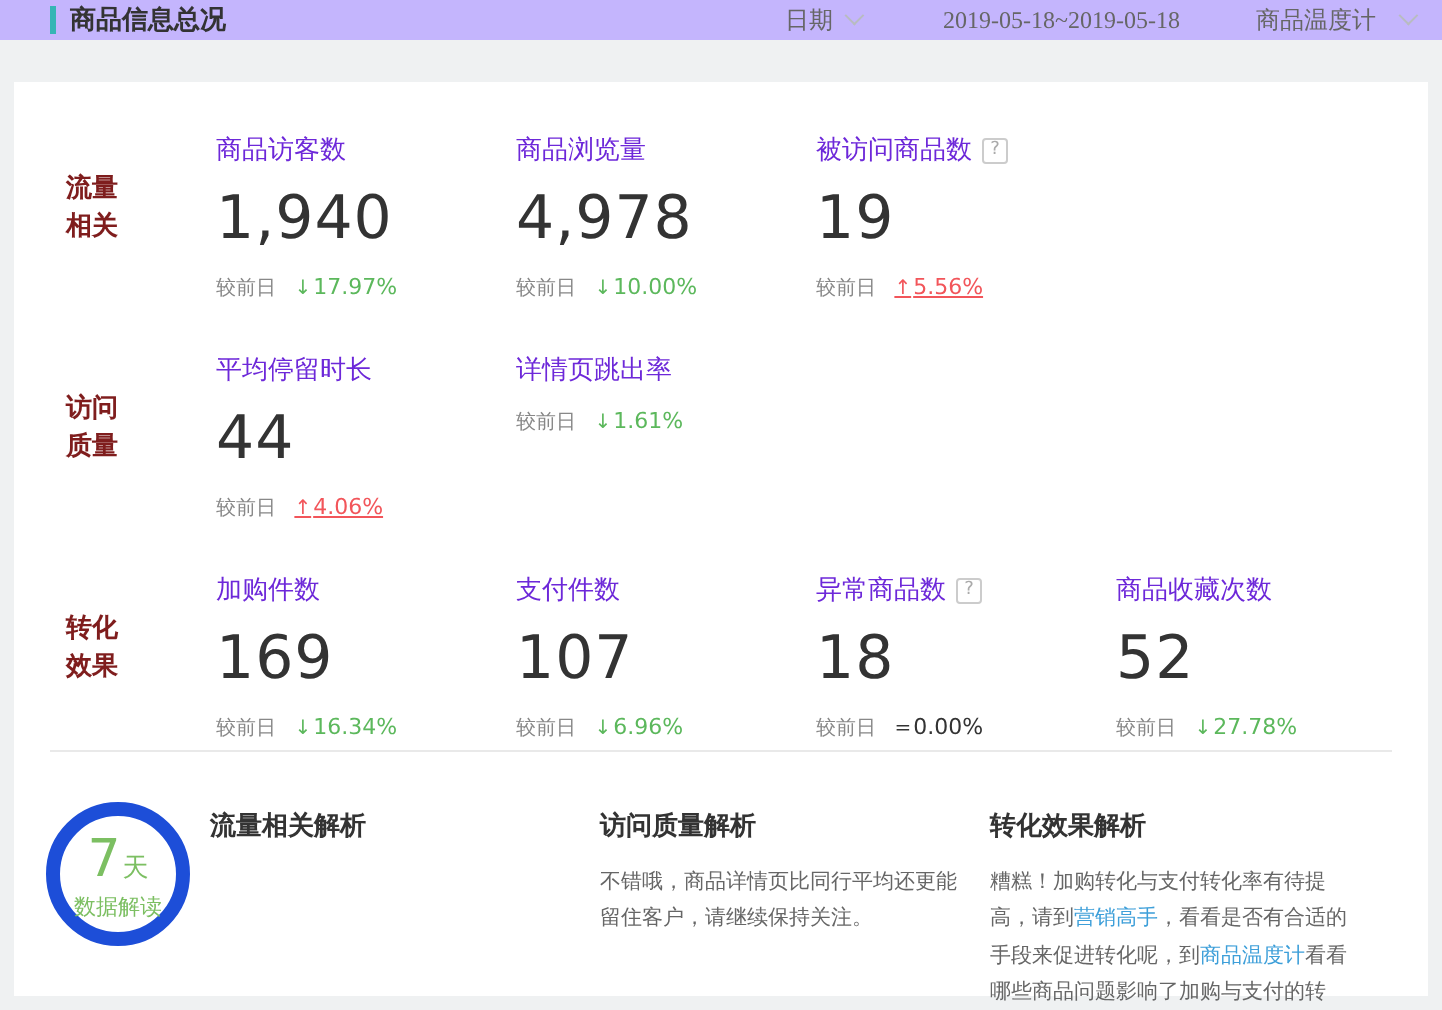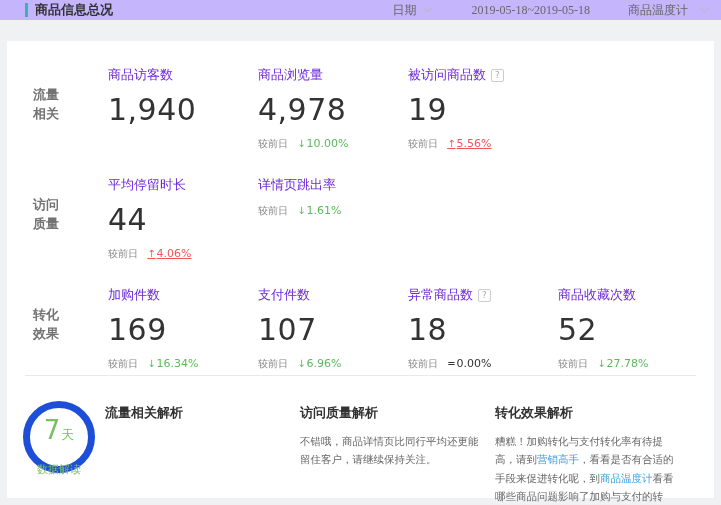--- a/index.html
+++ b/index.html
@@ -15,42 +15,42 @@
   .dropdown { display:inline-flex; align-items:center; gap:6px; cursor:pointer; }
   .dd-date { margin-right:42px; }
   .date-range { margin-right:38px; cursor:pointer; color:#666; }
   .dd-terminal { gap:12px; }
   .chevron { width:7px; height:7px; border-right:1px solid #b8bcc0; border-bottom:1px solid #b8bcc0; transform:rotate(45deg) translateY(-1px); display:inline-block; margin-top:-4px; }
 
   
   .card { position:absolute; top:41px; left:7px; right:7px; bottom:7px; background:#fff; }
 
   .mrow { position:absolute; left:0; right:0; display:flex; height:108px; }
-  .group { width:30px; margin-left:26px; margin-top:24px; font-size:13px; font-weight:bold; color:#737373; line-height:1.45; flex:none; word-break:break-all; }
+  .group { width:30px; margin-left:26px; margin-top:24px; font-size:13px; font-weight:bold; color:#7f1d1d; line-height:1.45; flex:none; word-break:break-all; }
   .metrics { display:flex; margin-left:45px; }
   .metric { width:150px; flex:none; }
   .mlabel-row { display:flex; align-items:center; height:18px; margin-top:4px; }
   .mlabel { font-size:13px; color:#6d28d9; }
   .help { width:13px; height:13px; border:1px solid #ccc; border-radius:2px; color:#aaa; font-size:9px; line-height:11px; text-align:center; margin-left:5px; cursor:pointer; flex:none; }
   .mvalue { margin-top:8px; font-size:30px; color:#333; letter-spacing:0.5px; }
   .mcompare { margin-top:10px; font-size:10px; color:#888; }
   .pct { font-size:11px; margin-left:6px; }
   .pct .arrow { font-size:10px; margin-right:1px; }
   .pct[data-dir="up"]   { color:#f2555a;text-decoration:underline; }
   .pct[data-dir="down"] { color:#5cb85c; }
   .pct[data-dir="flat"] { color:#333;text-align:center; }
 
   .divider { position:absolute; top:334px; left:18px; right:18px; height:1px; background:#e9e9e9; }
 
   
   .insights { position:absolute; top:352px; left:0; right:0; display:flex; }
   .badge { width:72px; height:72px; flex:none; border:7px solid #1d4ed8; border-radius:50%; margin-left:16px; margin-top:8px; text-align:center; color:#7cbf62; padding-top:9px; }
   .badge-num { font-size:26px; line-height:26px; }
   .badge-unit { font-size:13px; margin-left:1px; }
-  .badge-caption { font-size:11px; margin-top:18px; }
+  .badge-caption { font-size:11px; margin-top:3px; }
   .icolumn { width:195px; flex:none; padding-top:11px; padding-right:8px; }
   .icolumn.first { margin-left:10px; }
   .ititle { font-size:13px; font-weight:bold; color:#333; margin:0 0 10px 0; }
   .ibody { font-size:10.5px; color:#666; line-height:1.75; }
   .link { color:#3d9fd9; cursor:pointer; }
 </style>
 </head>
 <body>
 
 <div class="page">
@@ -75,20 +75,24 @@
 
     <div class="mrow" style="top:21px">
       <div class="group">流量相关</div>
       <div class="metrics">
 
         <div class="metric">
           <div class="mlabel-row">
               <span class="mlabel">商品访客数</span>
             </div>
           <div class="mvalue">1,940</div>
+          <div class="mcompare">
+            <span>较前日</span>
+            <span class="pct" data-dir="down"><span class="arrow">↓</span><span>17.97%</span></span>
+          </div>
         </div>
 
         <div class="metric">
           <div class="mlabel-row">
               <span class="mlabel">商品浏览量</span>
             </div>
           <div class="mvalue">4,978</div>
           <div class="mcompare">
             <span>较前日</span>
             <span class="pct" data-dir="down"><span class="arrow">↓</span><span>10.00%</span></span>

